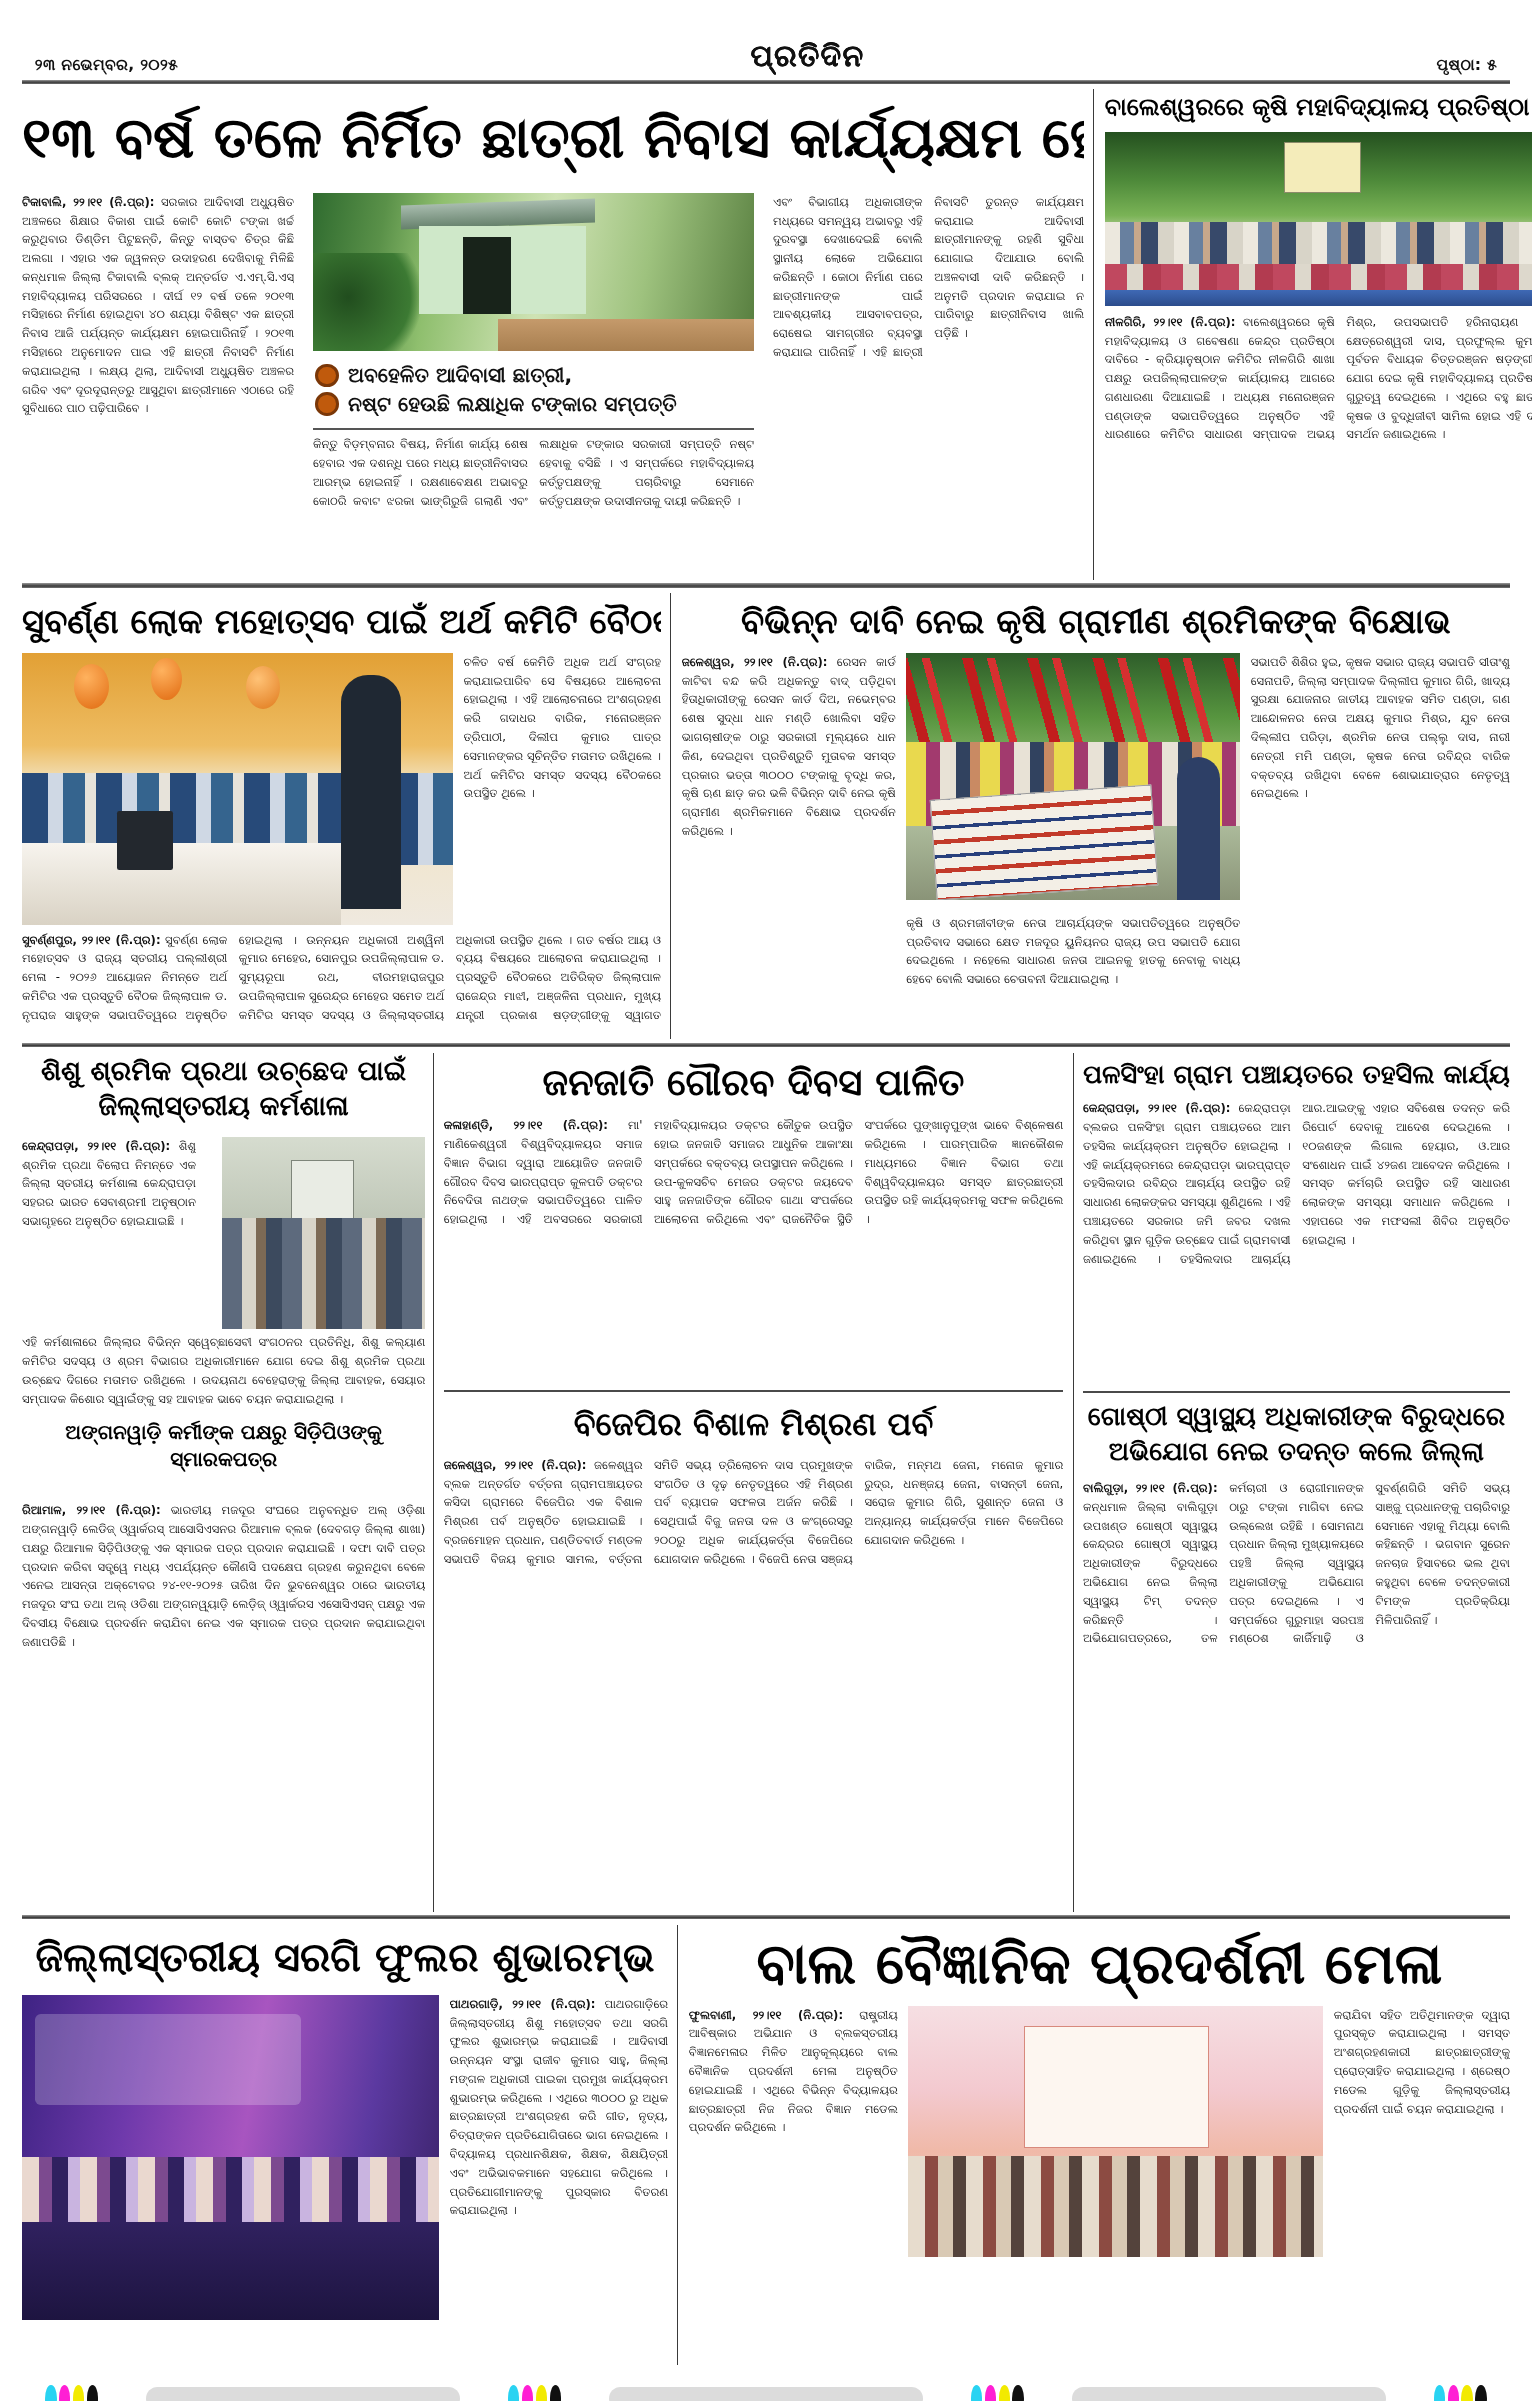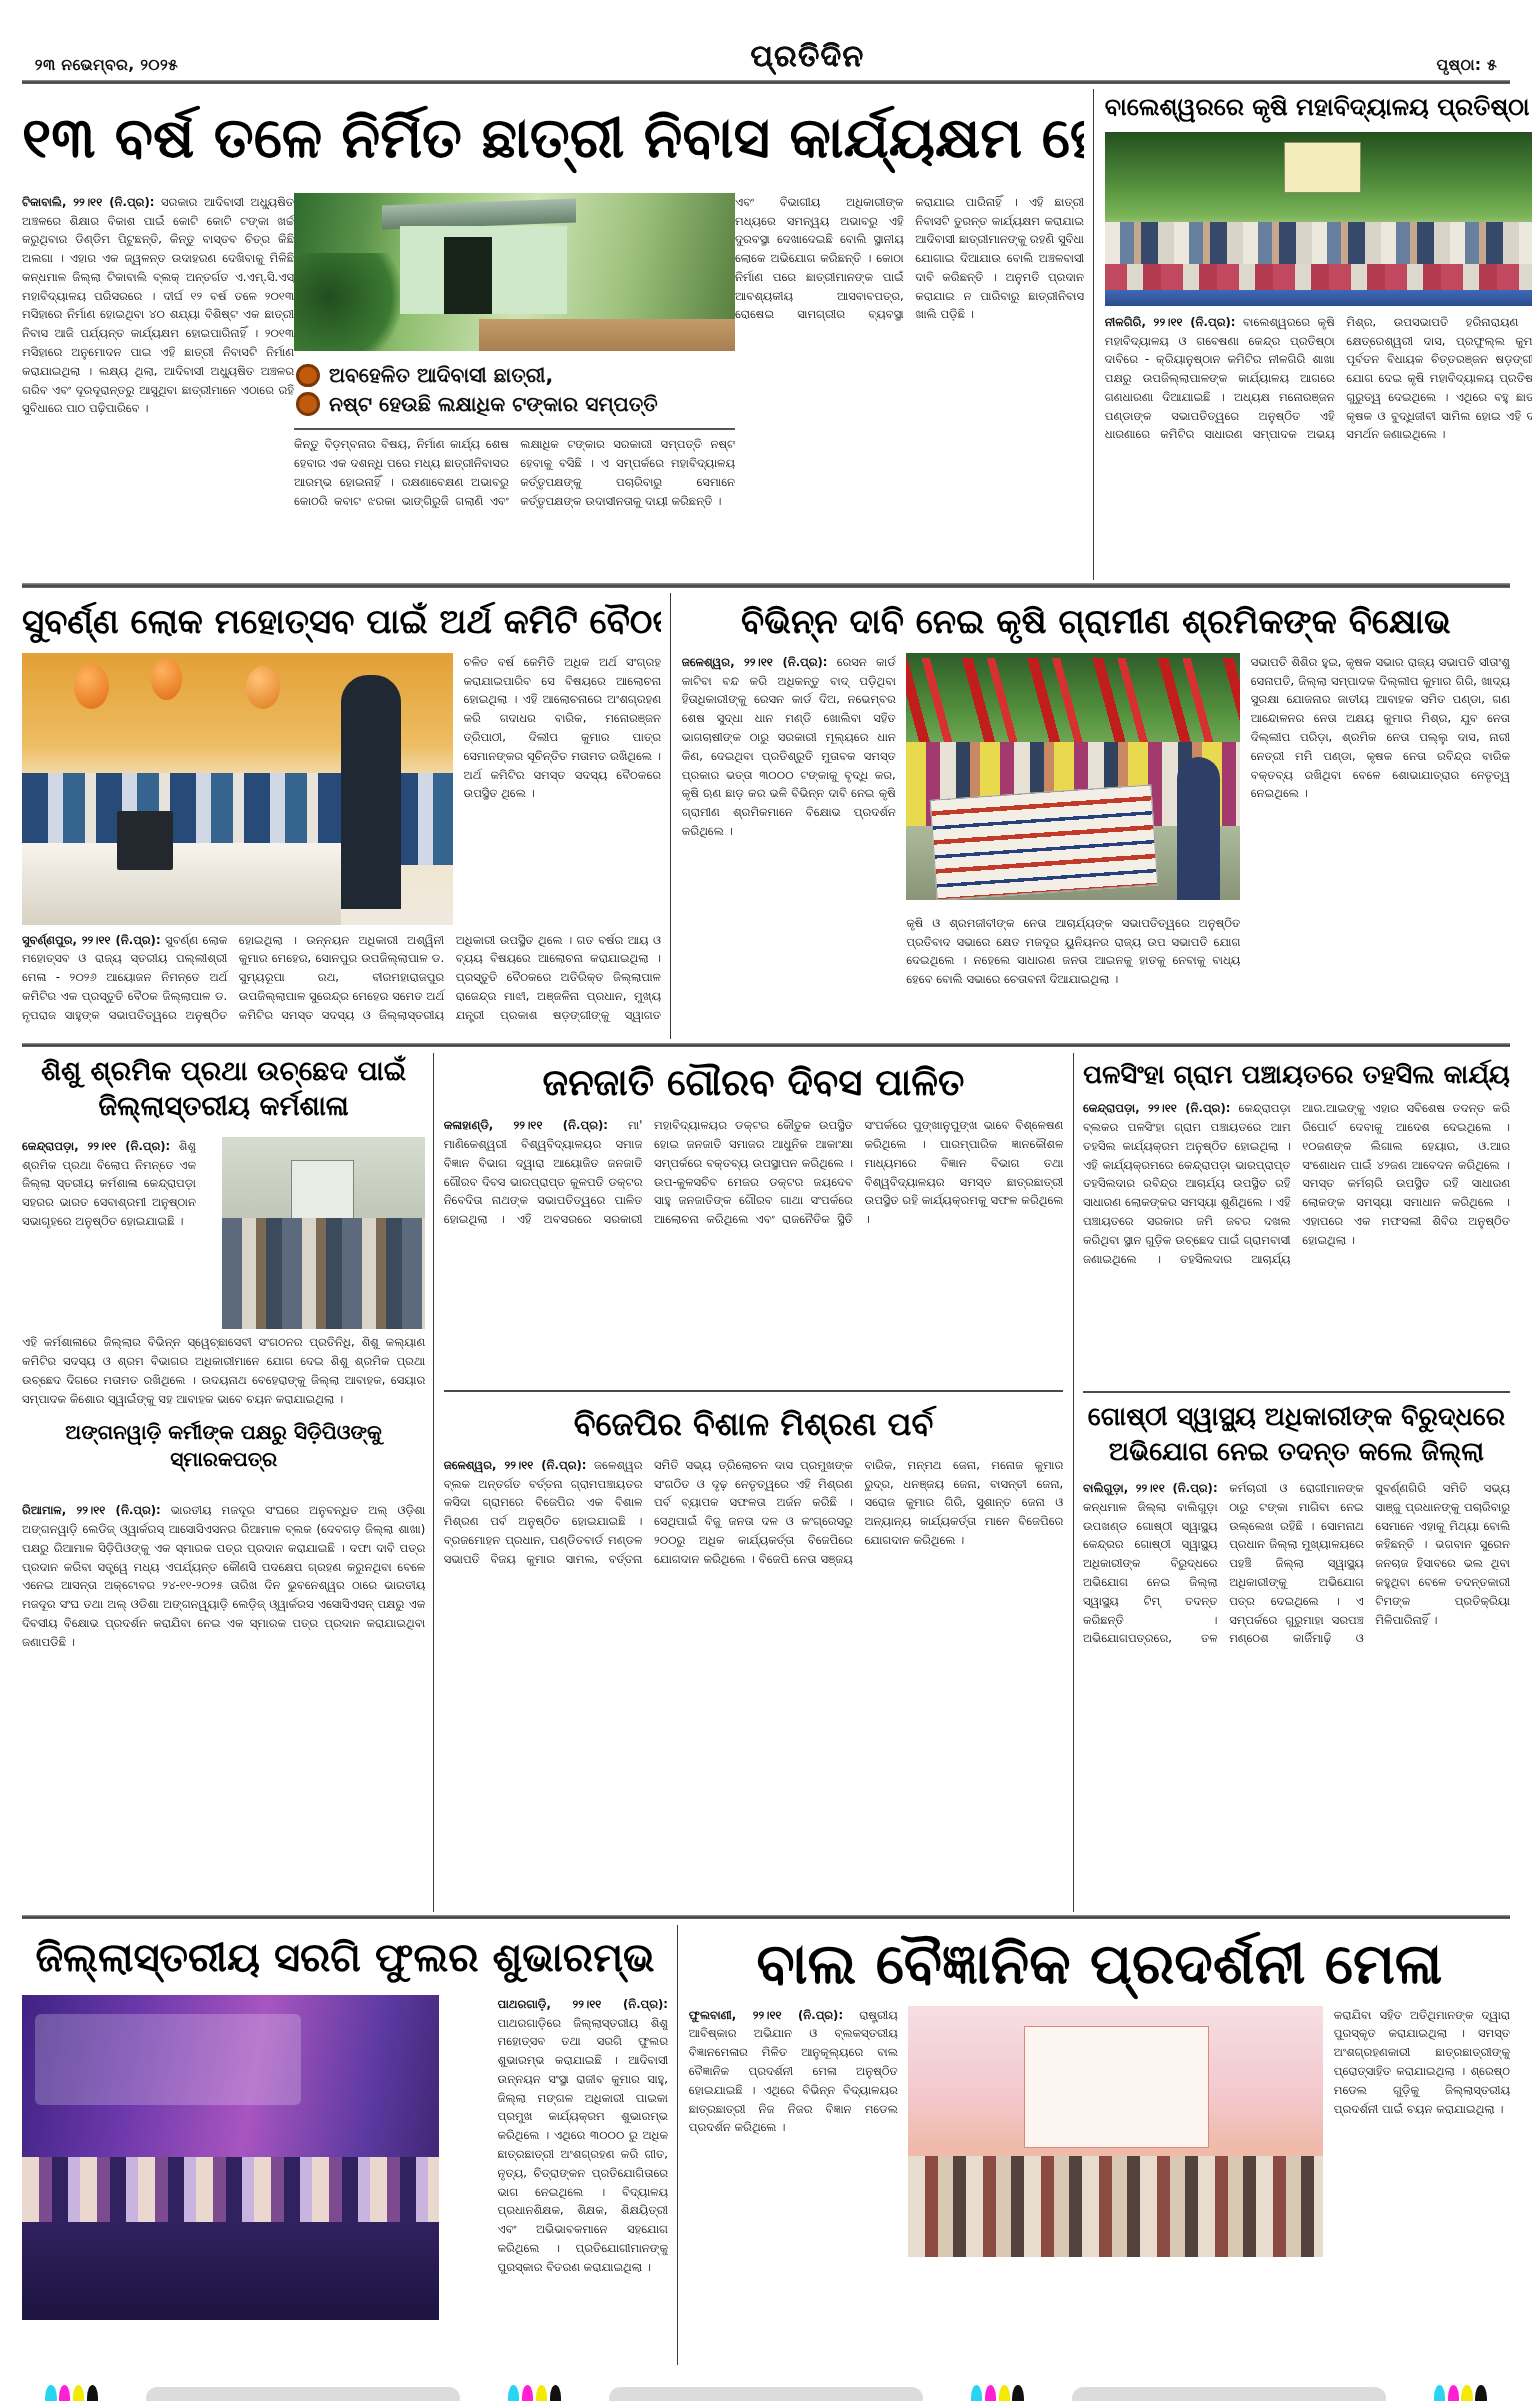--- a/index.html
+++ b/index.html
@@ -67,21 +67,21 @@
   .ps-people{bottom:24%;height:26%;width:100%;background:repeating-linear-gradient(90deg,#ead8cf 0 17.4px,#7c4a8f 17.4px 30px,#30215f 30px 46px,#c9b4e0 46px 58px);}
 
   .photo-science{background:linear-gradient(#f6dfe3 0%,#f3c9cf 34%,#f0b9a8 58%,#e9e2d8 100%);}
   .pc-banner{top:8%;left:28%;width:44%;height:48%;background:#fdf6f0;border:1.7px solid #d8897c;}
   .pc-people{bottom:0;height:40%;width:100%;background:repeating-linear-gradient(90deg,#e7dccd 0 17.4px,#8c4b42 17.4px 30px,#d9c9b4 30px 45px,#54433c 45px 58px);}
 
   
   .bandA{display:flex;height:491px;padding-top:4.6px;}
   .a1{width:1062px;padding-right:9.3px;}
   .a1 h1{font-size:56px;height:98px;line-height:98px;}
-  .a1-body{display:flex;gap:0;height:375px;margin-top:5.8px;}
+  .a1-body{display:flex;gap:19px;height:375px;margin-top:5.8px;}
   .a1c1{width:272px;}
   .a1mid{width:441px;display:flex;flex-direction:column;}
   .photo-hostel{height:158px;flex:none;}
   .bullets{padding:8.1px 2.3px 7px;border-bottom:2.9px solid #555;}
   .bullet-row{display:flex;align-items:center;gap:9.3px;margin:4.6px 0;}
   .bullet-dot{width:17.4px;height:17.4px;border-radius:50%;background:#c05a0c;border:3.5px solid #7a3708;flex:none;}
   .bullet-label{font-size:20.3px;font-weight:900;white-space:nowrap;overflow:hidden;}
   .a1midtxt{margin-top:5.8px;flex:1;}
   .a1right{flex:1;}
   .a2{flex:1;padding-left:10.5px;}
@@ -125,21 +125,21 @@
   .c3body{height:286px;margin-top:4.6px;}
   .c3 h3{font-size:25.6px;line-height:1.35;height:74px;}
   .c3b-body{height:387px;margin-top:5.8px;}
 
   
   .bandD{display:flex;height:440px;padding-top:2.3px;}
   .d1{width:646px;padding-right:9.3px;}
   .d1 h2{font-size:40px;height:65px;line-height:65px;}
   .d1main{display:flex;gap:10.5px;height:349px;margin-top:4.6px;}
   .photo-saragi{width:417px;height:325px;flex:none;}
-  .d1side{flex:1;margin-left:48px;}
+  .d1side{flex:1;}
   .d2{flex:1;padding-left:10.5px;}
   .d2 h2{font-size:56px;height:77px;line-height:77px;}
   .d2main{display:flex;gap:10.5px;height:337px;margin-top:3.5px;}
   .d2left{width:209px;}
   .photo-science{width:415px;height:251px;flex:none;}
   .d2right{flex:1;}
 
   
   .regrow{height:51px;display:flex;align-items:center;justify-content:space-between;padding:0 23px;margin-top:8.1px;}
   .regdots{display:flex;gap:2.3px;}

